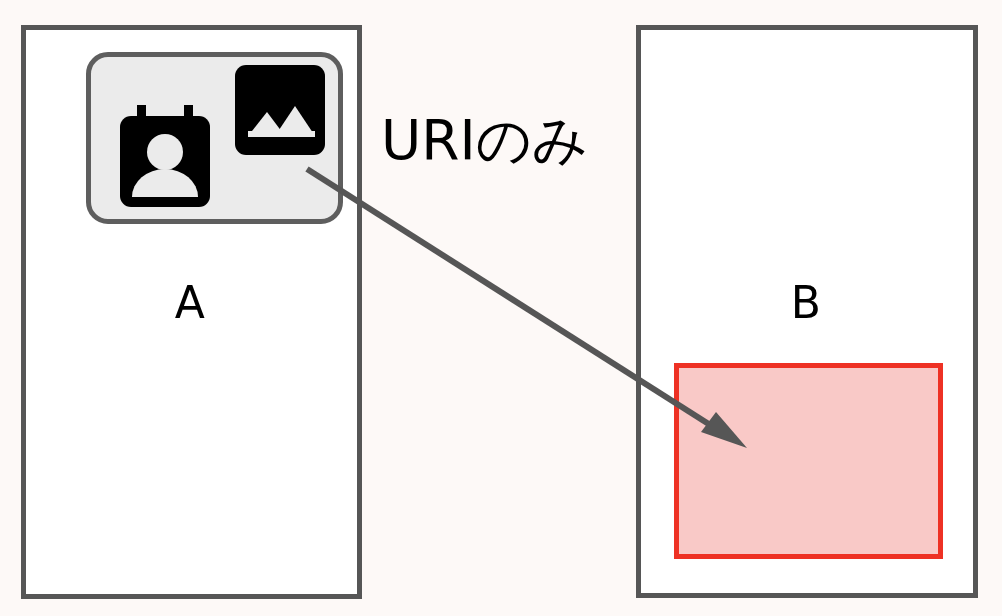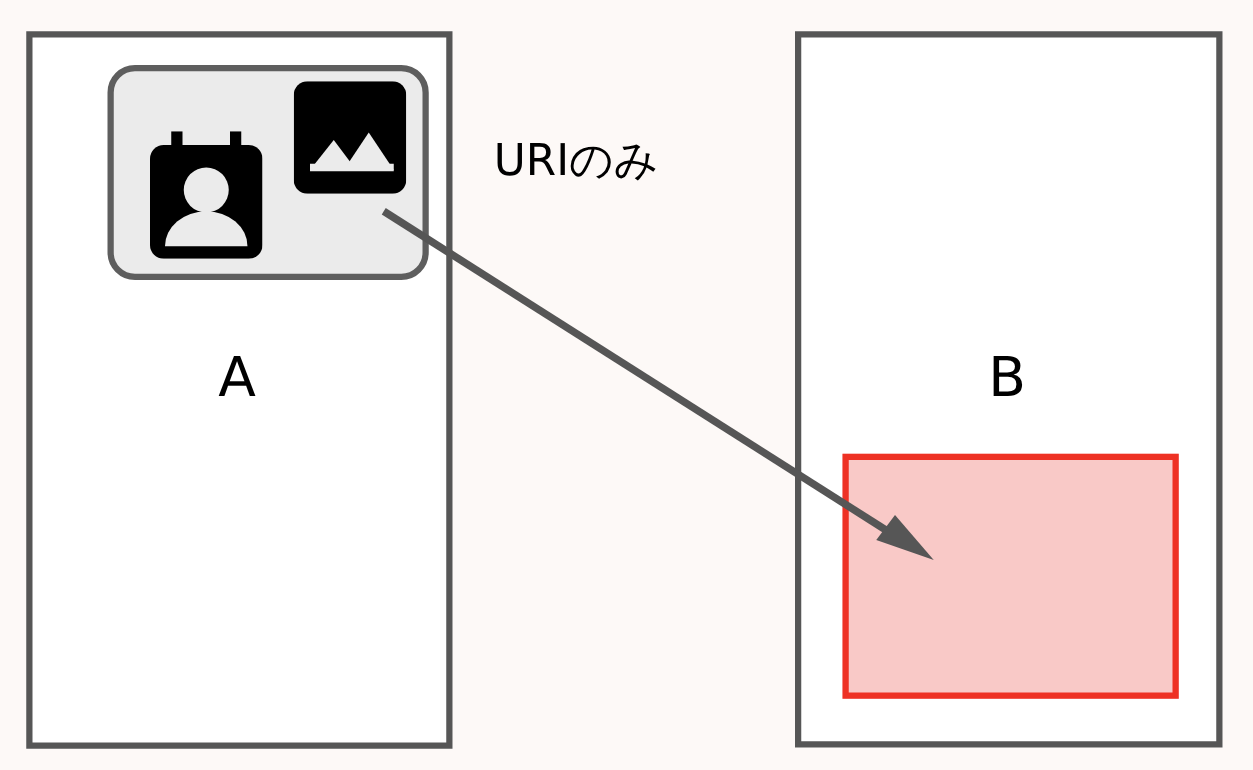--- a/index.html
+++ b/index.html
@@ -88,23 +88,23 @@
     position: absolute;
     left: 144px;
     top: 8px;
     width: 90px;
     height: 90px;
   }
 
   
   #uri-label {
     position: absolute;
-    left: 395px;
+    left: 381px;
     top: 110px;
-    font-size: 35px;
+    font-size: 55px;
     line-height: 1.1;
     color: #000000;
     white-space: nowrap;
     letter-spacing: 0px;
   }
 
   
   #arrow-layer {
     position: absolute;
     left: 0;

